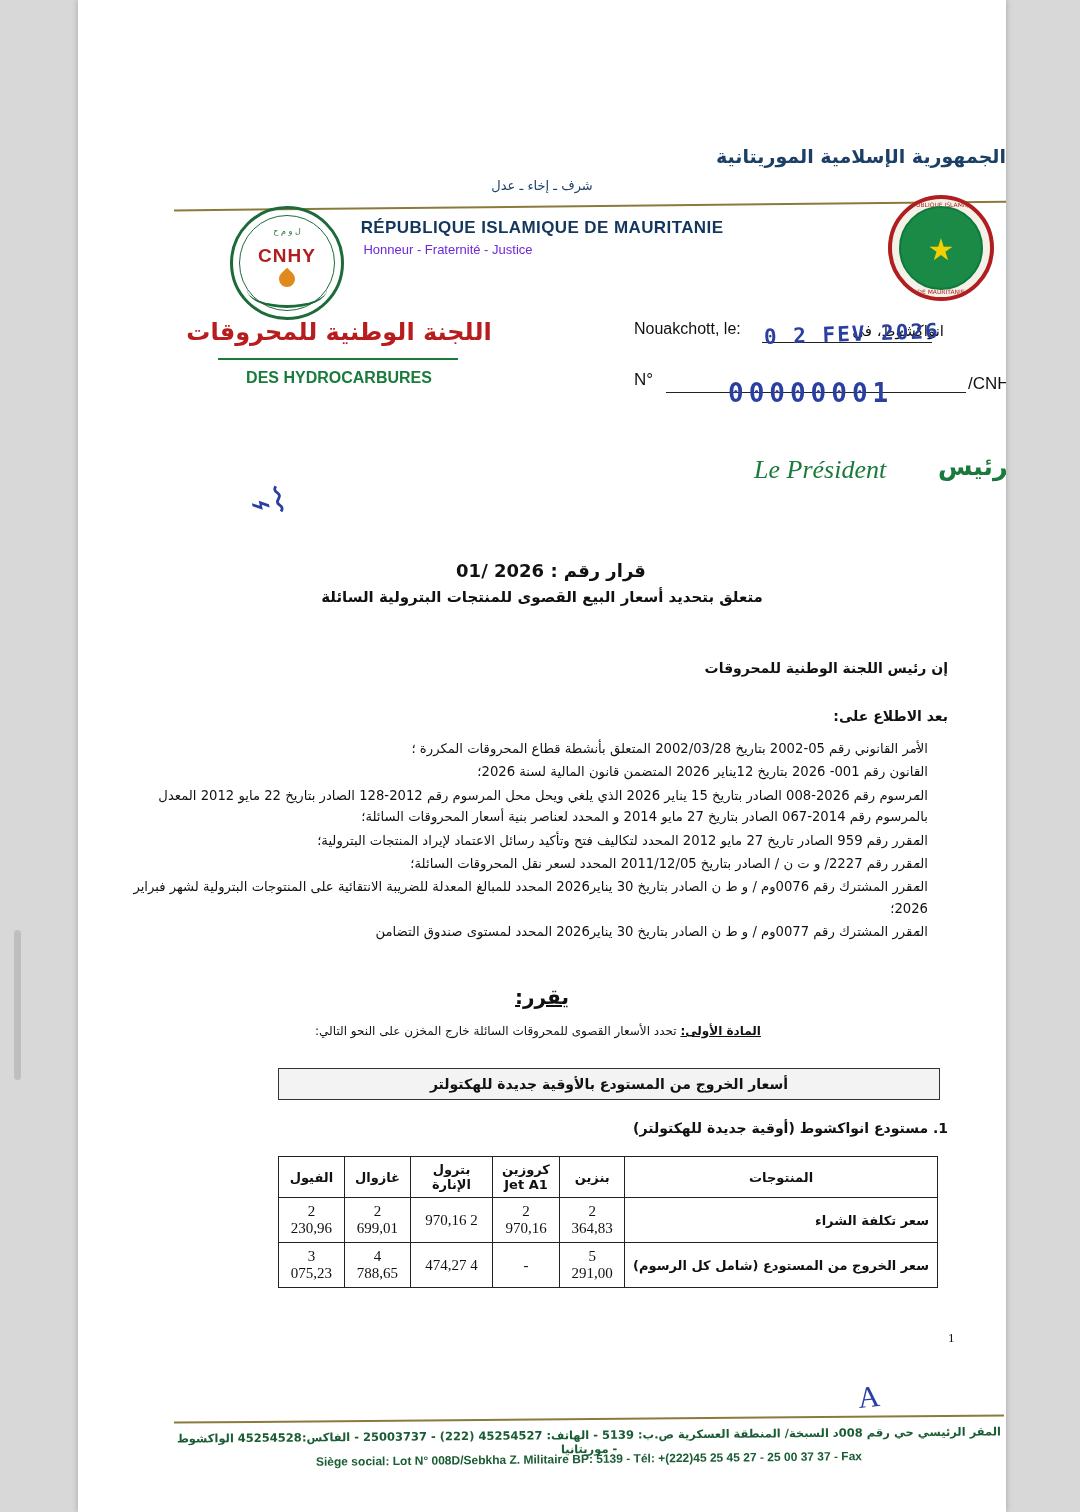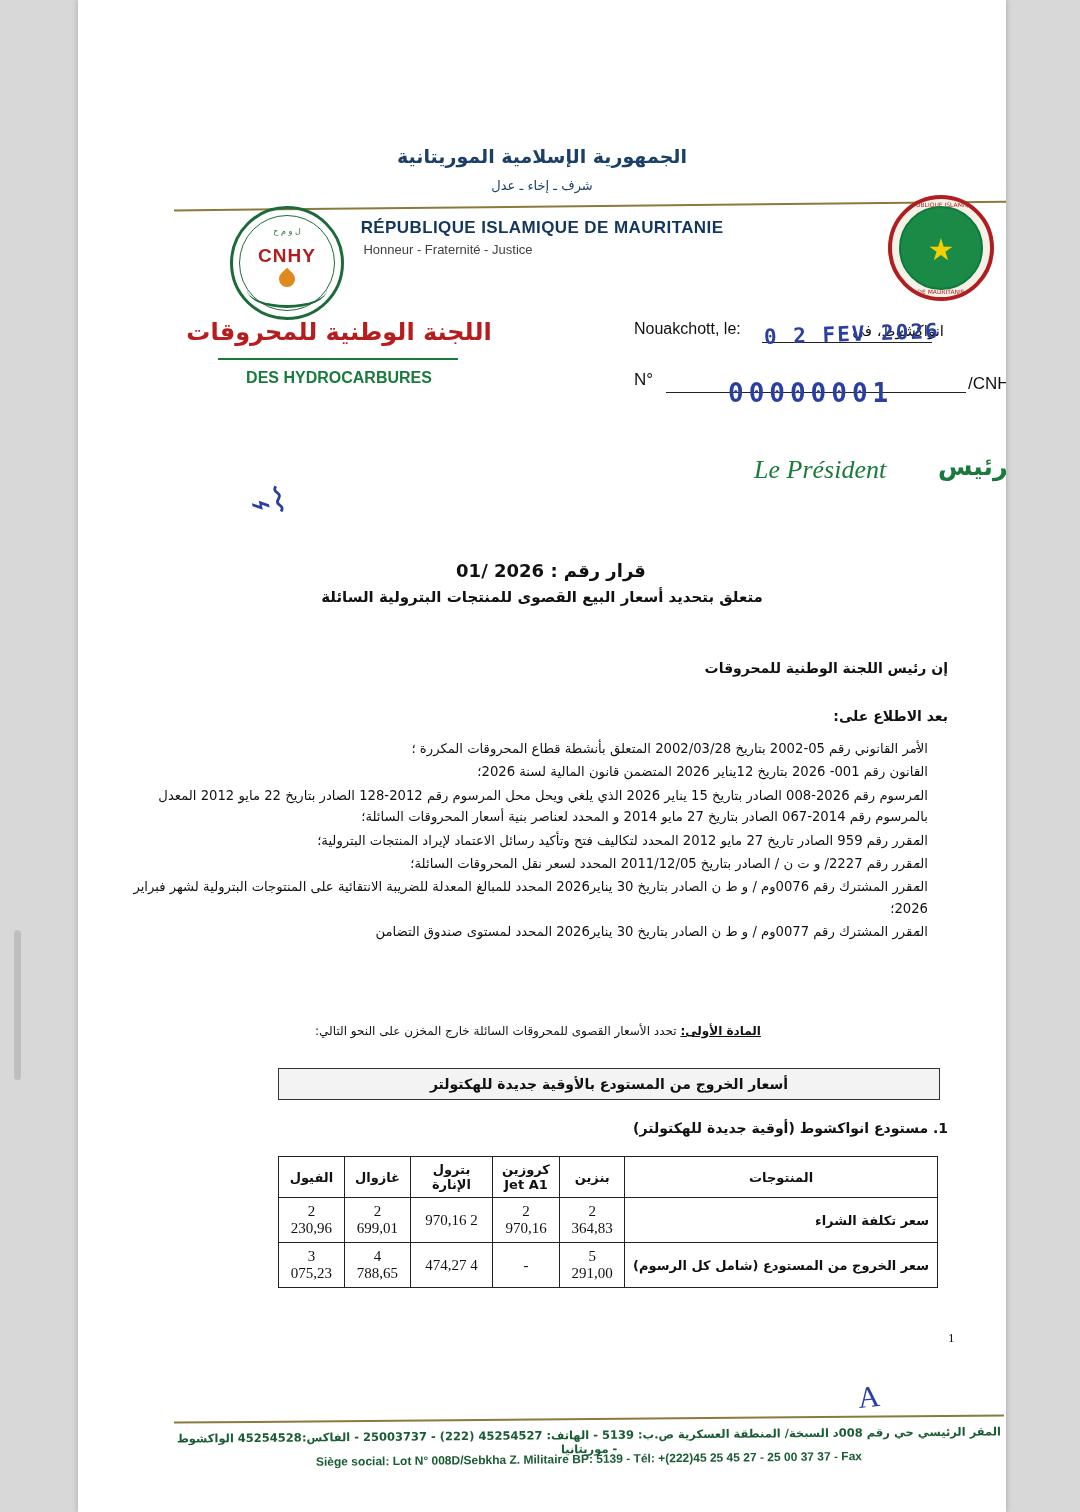--- a/index.html
+++ b/index.html
@@ -21,39 +21,39 @@
     background:#bfbfbf;border-radius:4px;
   }
 
   
   .hdr-rule{
     position:absolute;left:96px;top:205px;width:840px;height:0;
     border-top:2px solid #8a7a3c;
     transform:rotate(-0.6deg);
   }
   .ar-state{
-    position:absolute;left:0;top:145px;width:928px;text-align:center;
+    position:absolute;left:0;top:145px;width:928px;
     font-family:"DejaVu Sans", sans-serif;
     font-size:19px;color:#1c3f66;font-weight:bold;letter-spacing:.5px;
     direction:rtl;
   }
   .ar-state-sub{
     position:absolute;left:0;top:178px;width:928px;text-align:center;
     font-family:"DejaVu Sans", sans-serif;
     font-size:13px;color:#1c3f66;direction:rtl;
   }
   .fr-state{
     position:absolute;left:0;top:218px;width:928px;text-align:center;
     font-family:"Liberation Sans", sans-serif;
     font-size:17px;color:#13365c;font-weight:bold;letter-spacing:.4px;
   }
   .fr-state-sub{
     position:absolute;left:0;top:242px;width:740px;text-align:center;
     font-family:"Liberation Sans", sans-serif;
-    font-size:13px;color:#404040;
+    font-size:13px;color:#6d28d9;
   }
 
   
   .seal{
     position:absolute;left:810px;top:195px;width:98px;height:98px;
     border-radius:50%;
     border:4px solid #b01f1f;
     background:#f4f2e8;
     overflow:hidden;
   }
@@ -329,20 +329,21 @@
       <li>الأمر القانوني رقم 05-2002 بتاريخ 2002/03/28 المتعلق بأنشطة قطاع المحروقات المكررة ؛</li>
       <li>القانون رقم 001- 2026 بتاريخ 12يناير 2026 المتضمن قانون المالية لسنة 2026؛</li>
       <li>المرسوم رقم 2026-008  الصادر بتاريخ 15 يناير 2026 الذي يلغي ويحل محل المرسوم رقم 2012-128 الصادر بتاريخ 22 مايو 2012 المعدل بالمرسوم رقم 2014-067 الصادر بتاريخ 27 مايو 2014 و المحدد لعناصر بنية أسعار المحروقات السائلة؛</li>
       <li>المقرر رقم 959 الصادر تاريخ 27 مايو 2012 المحدد لتكاليف فتح وتأكيد رسائل الاعتماد لإيراد المنتجات البترولية؛</li>
       <li>المقرر رقم 2227/ و ت ن / الصادر بتاريخ 2011/12/05 المحدد لسعر نقل المحروقات السائلة؛</li>
       <li>المقرر المشترك رقم 0076وم / و ط ن الصادر بتاريخ 30 يناير2026 المحدد للمبالغ المعدلة للضريبة الانتقائية على المنتوجات البترولية لشهر فبراير 2026؛</li>
       <li>المقرر المشترك رقم 0077وم / و ط ن الصادر بتاريخ 30 يناير2026 المحدد لمستوى صندوق التضامن</li>
     </ul>
   </div>
 
+  <div class="decide">يقرر:</div>
   <div class="article1">
     <u>المادة الأولى:</u><span> تحدد الأسعار القصوى للمحروقات السائلة خارج المخزن على النحو التالي:</span>
   </div>
 
   <div class="band">
     <span>أسعار الخروج من المستودع بالأوقية جديدة للهكتولتر</span>
   </div>
 
   <div class="sec1">1.  مستودع انواكشوط (أوقية جديدة للهكتولتر)</div>
 

